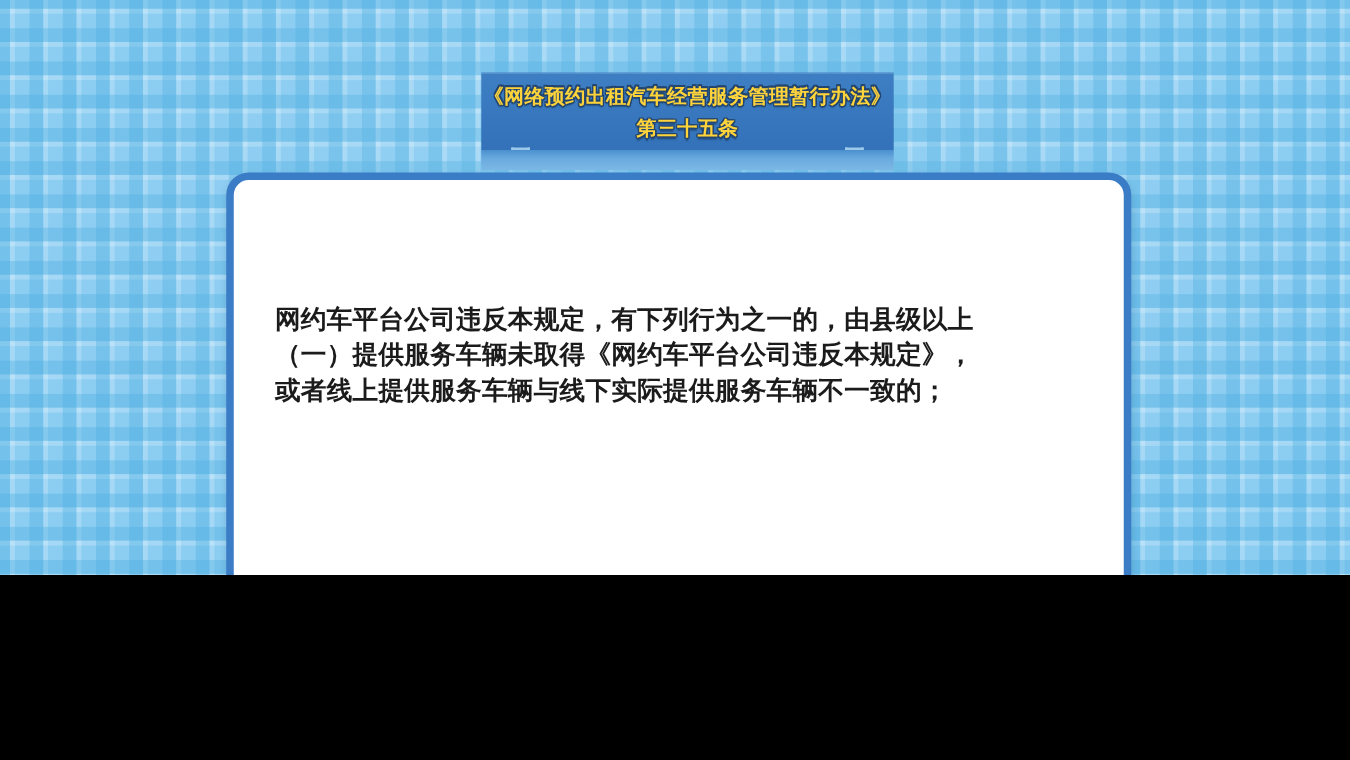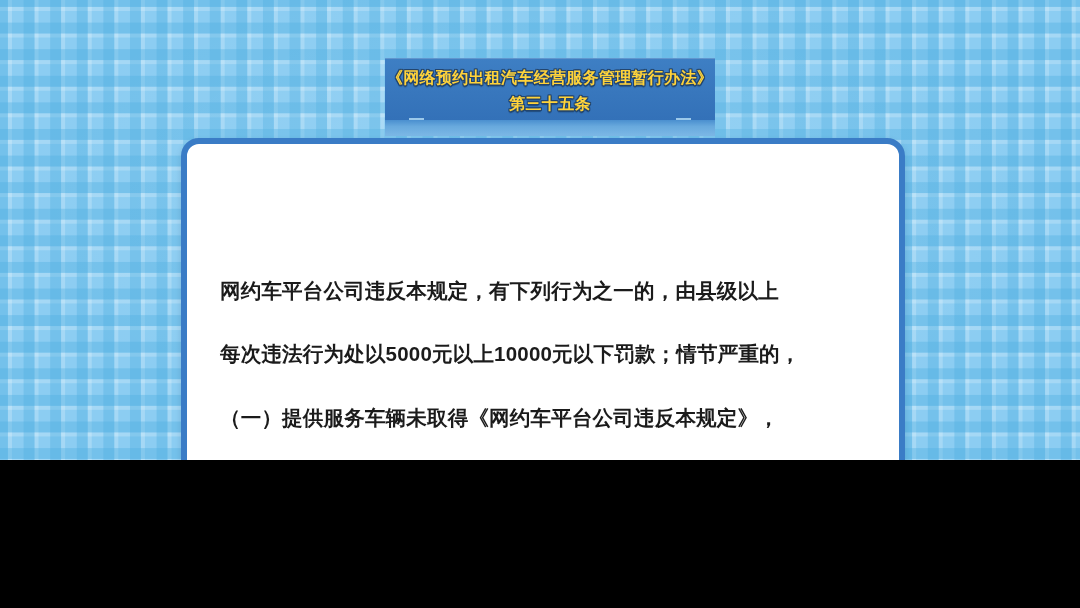--- a/index.html
+++ b/index.html
@@ -135,21 +135,20 @@
     right: 20px;
   }
   .body-line {
     display: block;
     color: #1b1b1b;
     font-size: 20.5px;
     font-weight: 700;
     line-height: 28.3px;
     letter-spacing: 0.2px;
     white-space: pre;
-    margin-top: 35px;
   }
 
   
   #watermark {
     position: absolute;
     left: 928px;
     top: 466px;
     width: 112px;
     height: 42px;
   }
@@ -185,22 +184,22 @@
     <div id="banner-strip"></div>
     <div id="banner-title">
       <span class="banner-line">《网络预约出租汽车经营服务管理暂行办法》</span>
       <span class="banner-line second">第三十五条</span>
     </div>
   </div>
 
   <div id="card">
     <div id="card-inner">
       <span class="body-line">网约车平台公司违反本规定，有下列行为之一的，由县级以上</span>
-      <span class="body-line">每次违法行为处以5000元以上10000元以下罚款；情节严重的，</span>
       <span class="body-line">（一）提供服务车辆未取得《网约车平台公司违反本规定》，</span>
+      <span class="body-line">或者线上提供服务车辆与线下实际提供服务车辆不一致的；</span>
     </div>
   </div>
 
   <div id="watermark">
     <span id="watermark-text">以案说法</span>
   </div>
 
 </div>
 
 </body></html>

